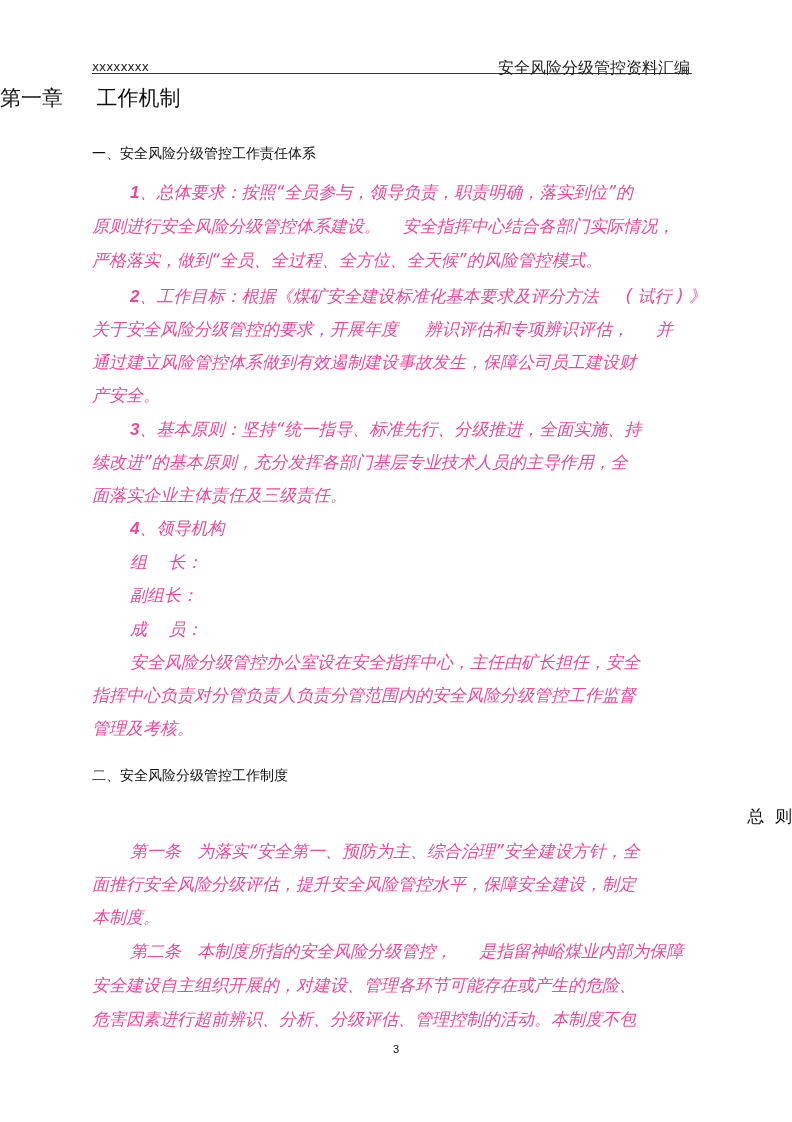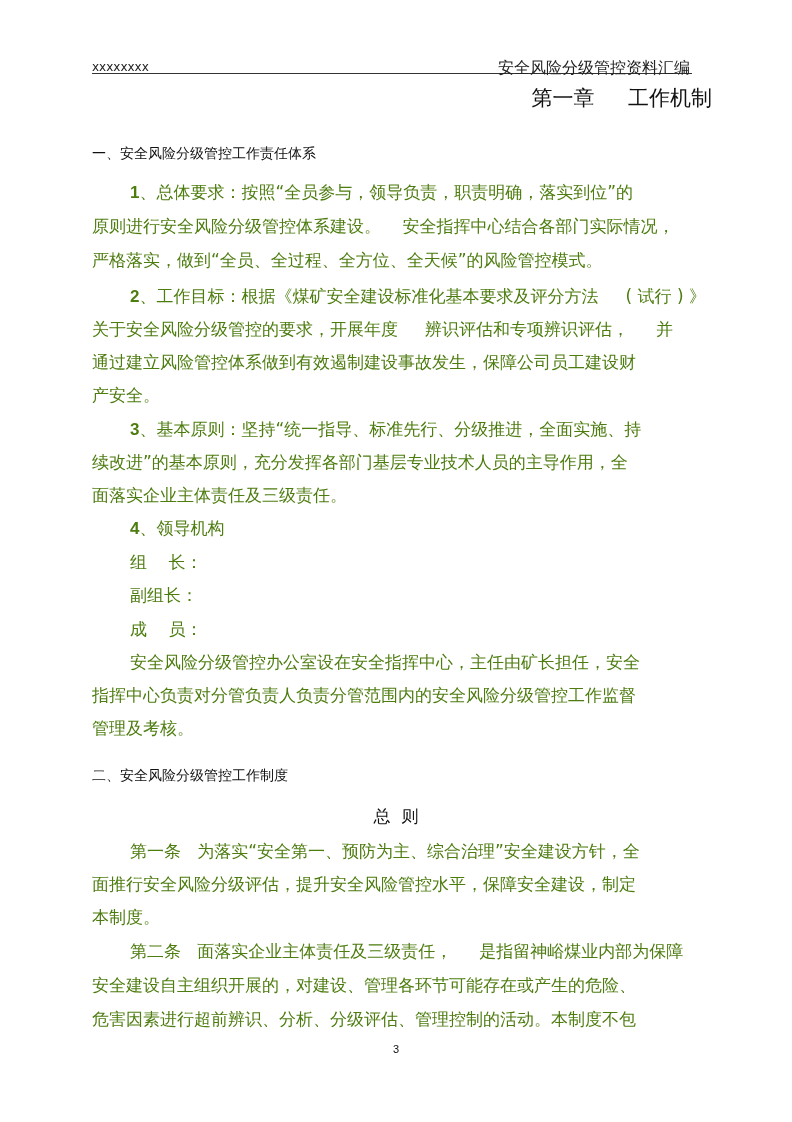--- a/index.html
+++ b/index.html
@@ -36,45 +36,46 @@
       right: 2px;
       top: 0px;
       font-size: 16px;
       color: #222;
     }
     .chapter-title {
       position: absolute;
       left: 0;
       width: 712px;
       top: 84px;
-      text-align: right;
+      text-align: left;
       font-size: 21px;
       color: #111;
       white-space: pre;
     }
     .line {
       position: absolute;
       font-size: 17px;
       line-height: 22px;
       white-space: pre;
-      color: #4d7c0f;
+      color: #ec4899;
+      font-style: italic;
     }
     .section-heading {
       position: absolute;
       left: 92px;
       font-size: 14px;
       line-height: 22px;
       white-space: pre;
       color: #111;
     }
     .centered {
       position: absolute;
       left: 0;
       width: 792px;
-      text-align: center;
+      text-align: right;
       font-size: 17px;
       line-height: 22px;
       white-space: pre;
     }
     .num {
       font-family: "Liberation Sans", sans-serif;
       font-weight: bold;
     }
     .page-number {
       position: absolute;
@@ -121,17 +122,17 @@
 <div class="line" style="left:92px; top:684px;">指挥中心负责对分管负责人负责分管范围内的安全风险分级管控工作监督</div>
 <div class="line" style="left:92px; top:717px;">管理及考核。</div>
 
 <div class="section-heading" style="top:764px;">二、安全风险分级管控工作制度</div>
 <div class="centered" style="top:805px;">总  则</div>
 
 <div class="line" style="left:130px; top:840px;">第一条   为落实“安全第一、预防为主、综合治理”安全建设方针，全</div>
 <div class="line" style="left:92px; top:873px;">面推行安全风险分级评估，提升安全风险管控水平，保障安全建设，制定</div>
 <div class="line" style="left:92px; top:906px;">本制度。</div>
 
-<div class="line" style="left:130px; top:940px;">第二条   面落实企业主体责任及三级责任，     是指留神峪煤业内部为保障</div>
+<div class="line" style="left:130px; top:940px;">第二条   本制度所指的安全风险分级管控，     是指留神峪煤业内部为保障</div>
 <div class="line" style="left:92px; top:974px;">安全建设自主组织开展的，对建设、管理各环节可能存在或产生的危险、</div>
 <div class="line" style="left:92px; top:1008px;">危害因素进行超前辨识、分析、分级评估、管理控制的活动。本制度不包</div>
 
 <div class="page-number">3</div>
 
 </body></html>

